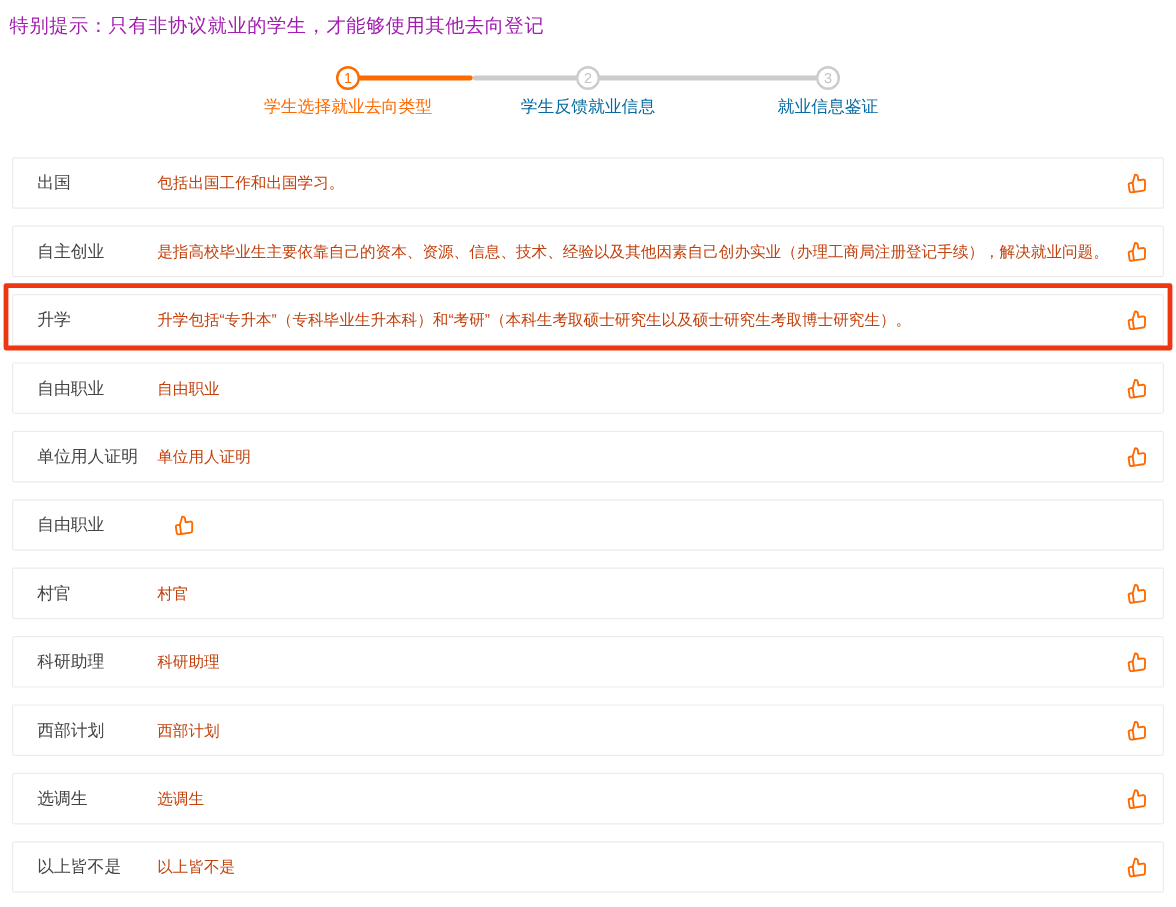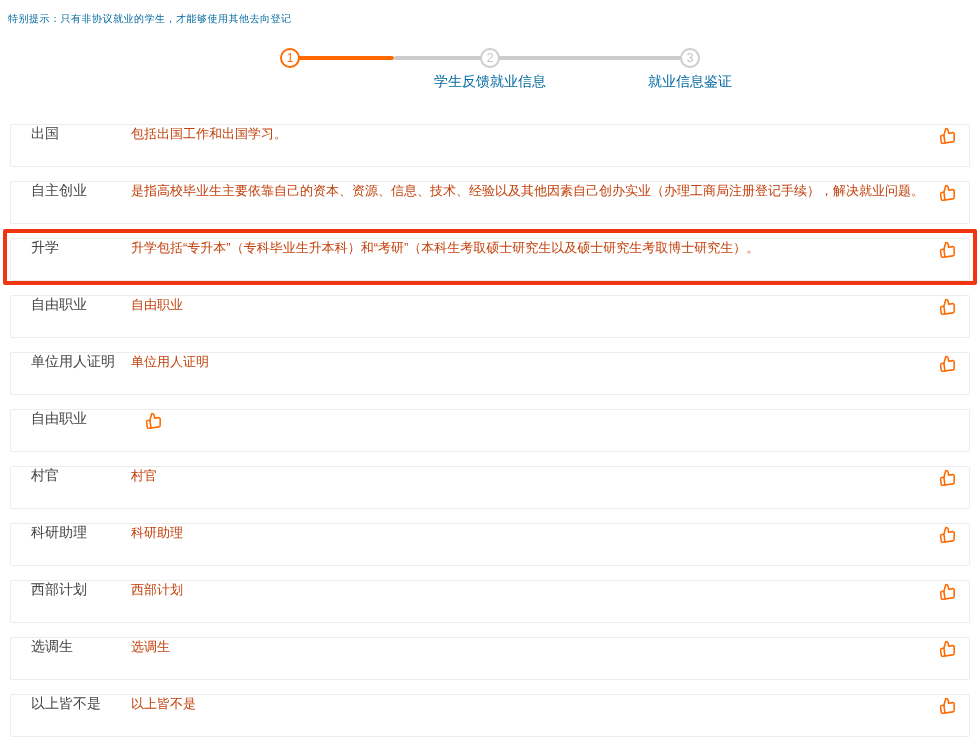--- a/index.html
+++ b/index.html
@@ -5,22 +5,22 @@
   * { box-sizing: border-box; margin: 0; padding: 0; }
   html, body {
     width: 980px; height: 756px;
     background: #fff;
     font-family: "Liberation Sans", "DejaVu Sans", sans-serif;
     overflow: hidden;
   }
   
   .notice {
     padding: 12px 0 0 8px;
-    font-size: 10px;
-    color: #0369a1;
+    font-size: 16px;
+    color: #a21caf;
     letter-spacing: 0.5px;
   }
   
   .stepper {
     position: relative;
     width: 600px;
     height: 50px;
     margin: 22px auto 0;
   }
   .step {
@@ -61,21 +61,21 @@
   .connector.gray   { background: #ccc; }
   .connector.orange { background: #ff6a00; }
   .c1-orange { left: 108px; width: 96px; }
   .c1-gray   { left: 204px; width: 88px; }
   .c2-gray   { left: 308px; width: 184px; }
   
   .list { margin: 26px 10px 0; }
   .option-row {
     position: relative;
     display: flex;
-    align-items: flex-start;
+    align-items: center;
     height: 43px;
     border: 1px solid #ececec;
     border-radius: 2px;
     padding: 0 12px 0 20px;
     margin-bottom: 14px;
     background: #fff;
   }
   .option-row.highlighted::after {
     content: "";
     position: absolute;
@@ -113,20 +113,21 @@
 
 <div class="notice">特别提示：只有非协议就业的学生，才能够使用其他去向登记</div>
 
 <div class="stepper">
   <div class="connector orange c1-orange"></div>
   <div class="connector gray c1-gray"></div>
   <div class="connector gray c2-gray"></div>
 
   <div class="step step-1 active">
     <span class="step-circle">1</span>
+    <div class="step-label">学生选择就业去向类型</div>
   </div>
   <div class="step step-2">
     <span class="step-circle">2</span>
     <div class="step-label">学生反馈就业信息</div>
   </div>
   <div class="step step-3">
     <span class="step-circle">3</span>
     <div class="step-label">就业信息鉴证</div>
   </div>
 </div>

